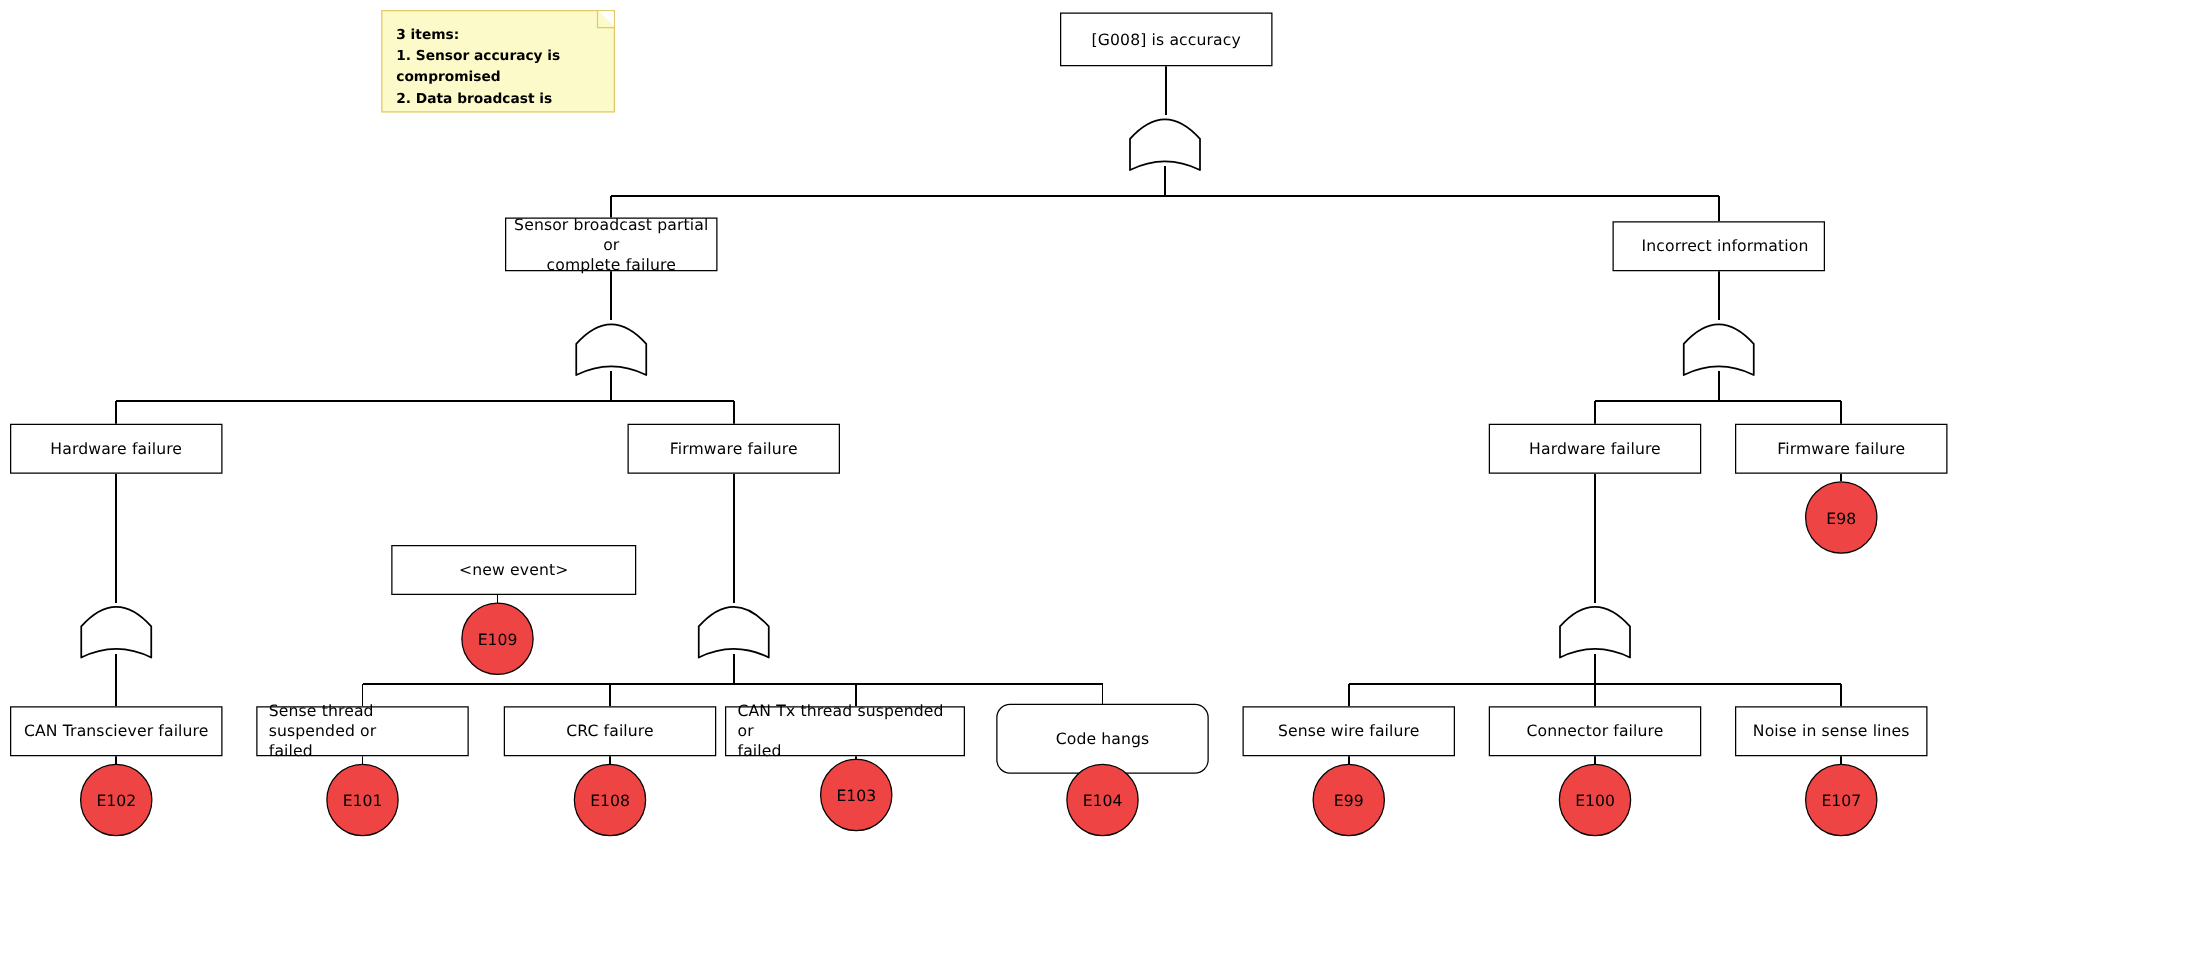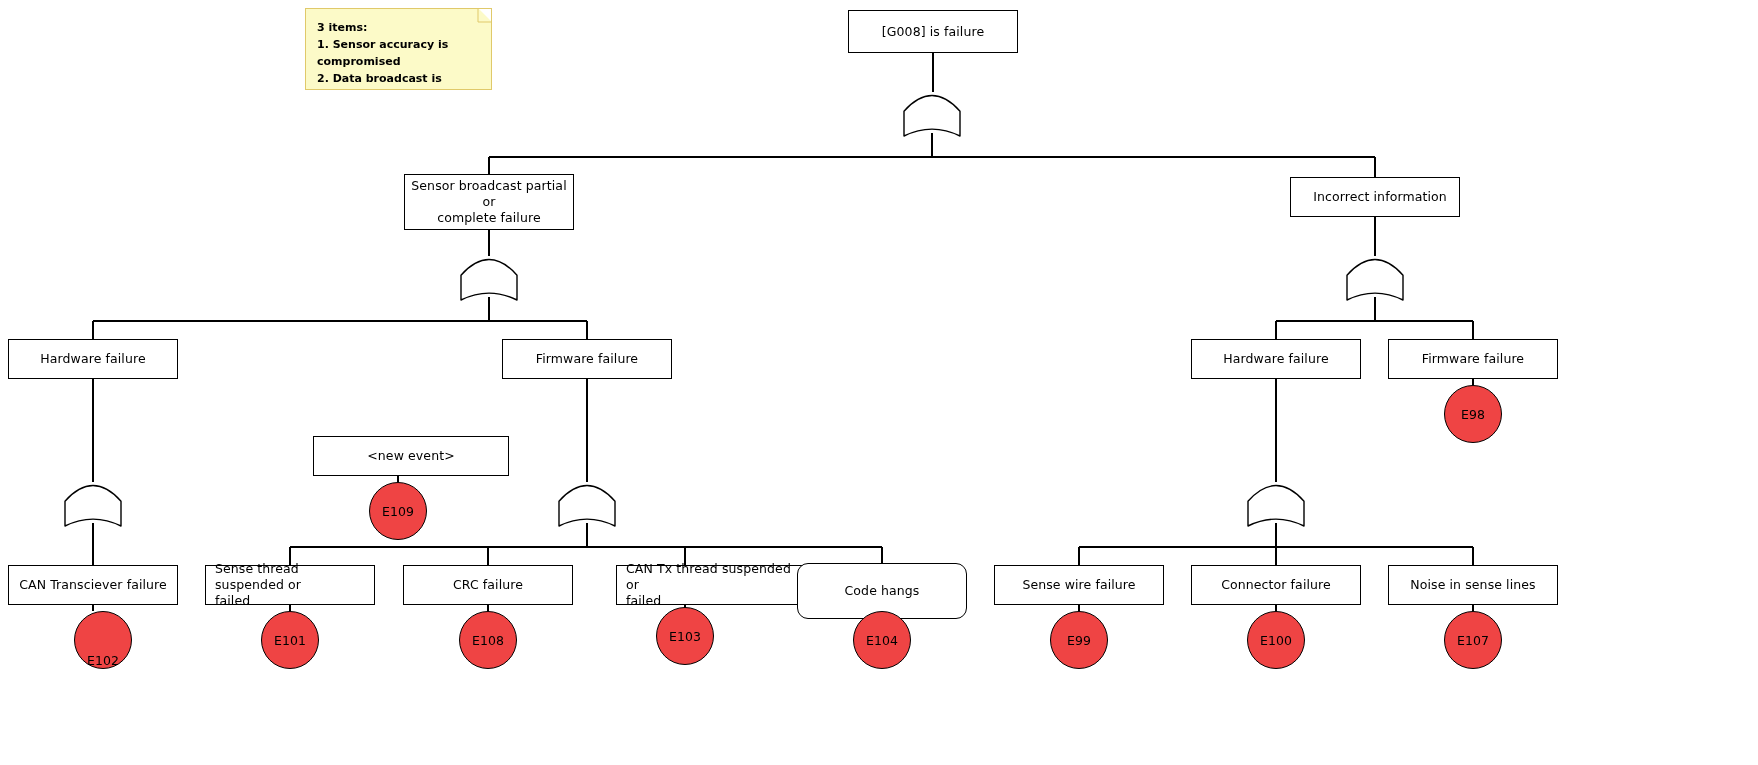--- a/index.html
+++ b/index.html
@@ -166,23 +166,23 @@
       <line x1="290" y1="605" x2="290" y2="611" stroke="#000000" stroke-width="1.4" shape-rendering="crispEdges"></line>
       <line x1="488" y1="605" x2="488" y2="611" stroke="#000000" stroke-width="1.4" shape-rendering="crispEdges"></line>
       <line x1="685" y1="605" x2="685" y2="611" stroke="#000000" stroke-width="1.4" shape-rendering="crispEdges"></line>
       <line x1="882" y1="605" x2="882" y2="611" stroke="#000000" stroke-width="1.4" shape-rendering="crispEdges"></line>
       <line x1="1079" y1="605" x2="1079" y2="611" stroke="#000000" stroke-width="1.4" shape-rendering="crispEdges"></line>
       <line x1="1276" y1="605" x2="1276" y2="611" stroke="#000000" stroke-width="1.4" shape-rendering="crispEdges"></line>
       <line x1="1473" y1="605" x2="1473" y2="611" stroke="#000000" stroke-width="1.4" shape-rendering="crispEdges"></line>
     </svg>
   <div id="shapes">
       <div class="node center" style="left: 848px; top: 10px; width: 170px; height: 43px;">
-        <span class="label">[G008] is failure</span>
-      </div>
-      <div class="node center" style="left: 404px; top: 174px; width: 170px; height: 56px;">
+        <span class="label">[G008] is accuracy</span>
+      </div>
+      <div class="node center" style="left: 404px; top: 174px; width: 170px; height: 43px;">
         <span class="label">Sensor broadcast partial or
 complete failure</span>
       </div>
       <div class="node center" style="left: 1290px; top: 177px; width: 170px; height: 40px; padding-left: 16px;">
         <span class="label">Incorrect information</span>
       </div>
       <div class="node center" style="left: 8px; top: 339px; width: 170px; height: 40px;">
         <span class="label">Hardware failure</span>
       </div>
       <div class="node center" style="left: 502px; top: 339px; width: 170px; height: 40px;">
@@ -200,43 +200,43 @@
       <div class="node center" style="left: 8px; top: 565px; width: 170px; height: 40px;">
         <span class="label">CAN Transciever failure</span>
       </div>
       <div class="node leftal" style="left: 205px; top: 565px; width: 170px; height: 40px;">
         <span class="label">Sense thread suspended or
 failed</span>
       </div>
       <div class="node center" style="left: 403px; top: 565px; width: 170px; height: 40px;">
         <span class="label">CRC failure</span>
       </div>
-      <div class="node leftal" style="left: 616px; top: 565px; width: 192px; height: 40px;">
+      <div class="node leftal" style="left: 580px; top: 565px; width: 192px; height: 40px;">
         <span class="label">CAN Tx thread suspended or
 failed</span>
       </div>
       <div class="node center" style="left: 797px; top: 563px; width: 170px; height: 56px; border-radius: 11px;">
         <span class="label">Code hangs</span>
       </div>
       <div class="node center" style="left: 994px; top: 565px; width: 170px; height: 40px;">
         <span class="label">Sense wire failure</span>
       </div>
       <div class="node center" style="left: 1191px; top: 565px; width: 170px; height: 40px;">
         <span class="label">Connector failure</span>
       </div>
-      <div class="node center" style="left: 1388px; top: 565px; width: 170px; height: 40px;">
+      <div class="node center" style="left: 1388px; top: 565px; width: 154px; height: 40px;">
         <span class="label">Noise in sense lines</span>
       </div>
       <div class="ev" style="left: 1444px; top: 385px; width: 58px; height: 58px;">
         <span>E98</span>
       </div>
       <div class="ev" style="left: 369px; top: 482px; width: 58px; height: 58px;">
         <span>E109</span>
       </div>
-      <div class="ev" style="left: 74px; top: 611px; width: 58px; height: 58px; align-items: flex-end;">
+      <div class="ev" style="left: 64px; top: 611px; width: 58px; height: 58px;">
         <span>E102</span>
       </div>
       <div class="ev" style="left: 261px; top: 611px; width: 58px; height: 58px;">
         <span>E101</span>
       </div>
       <div class="ev" style="left: 459px; top: 611px; width: 58px; height: 58px;">
         <span>E108</span>
       </div>
       <div class="ev" style="left: 656px; top: 607px; width: 58px; height: 58px;">
         <span>E103</span>

